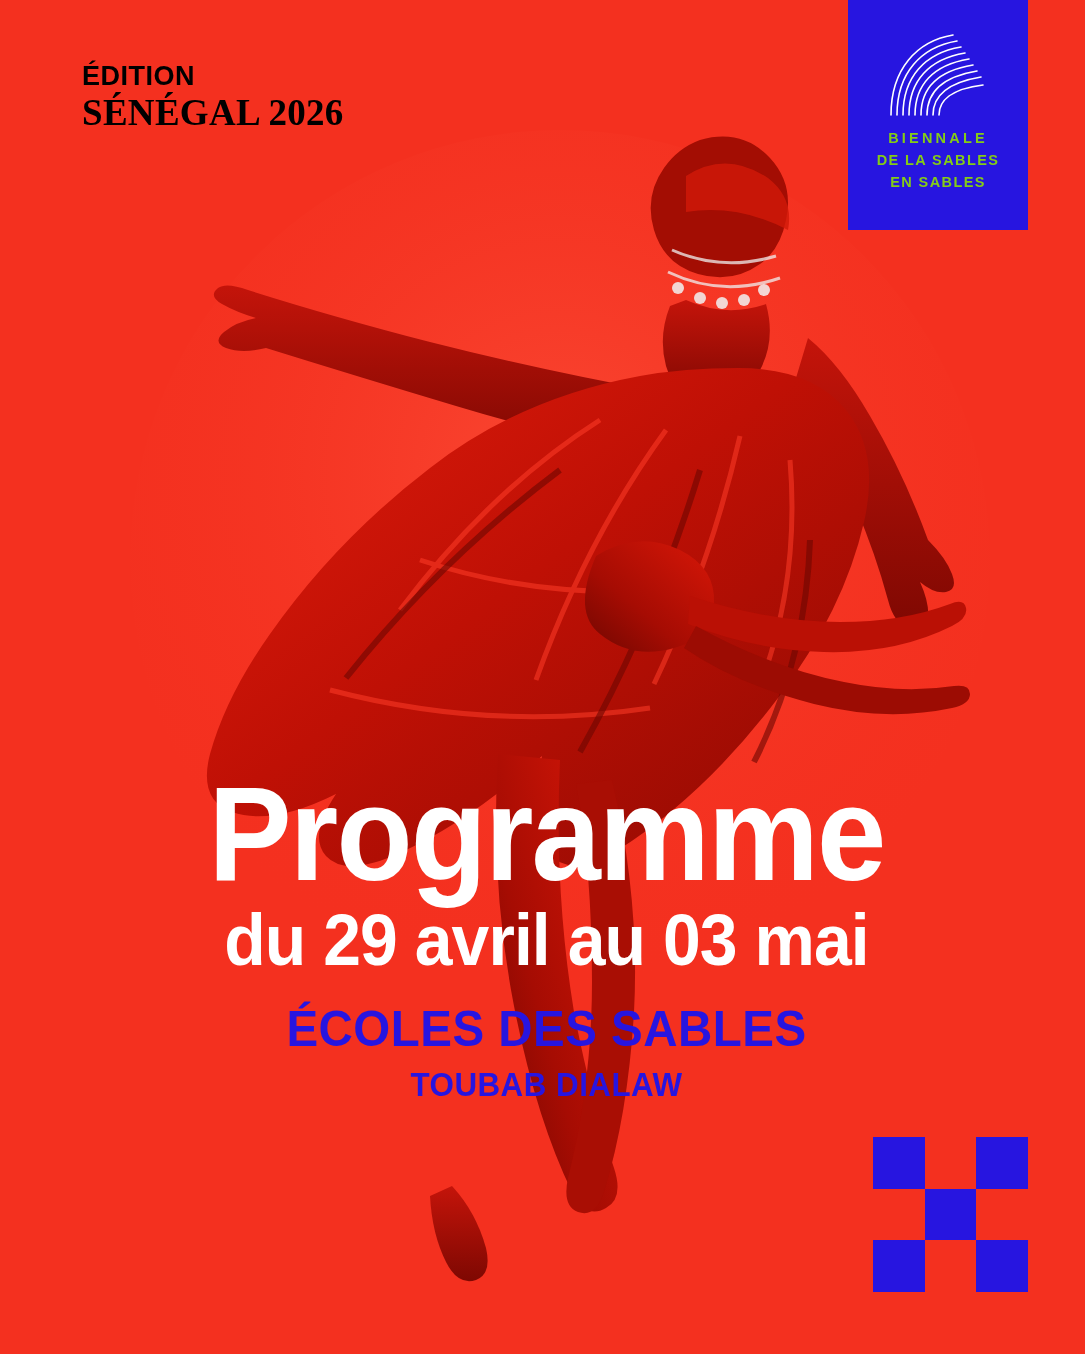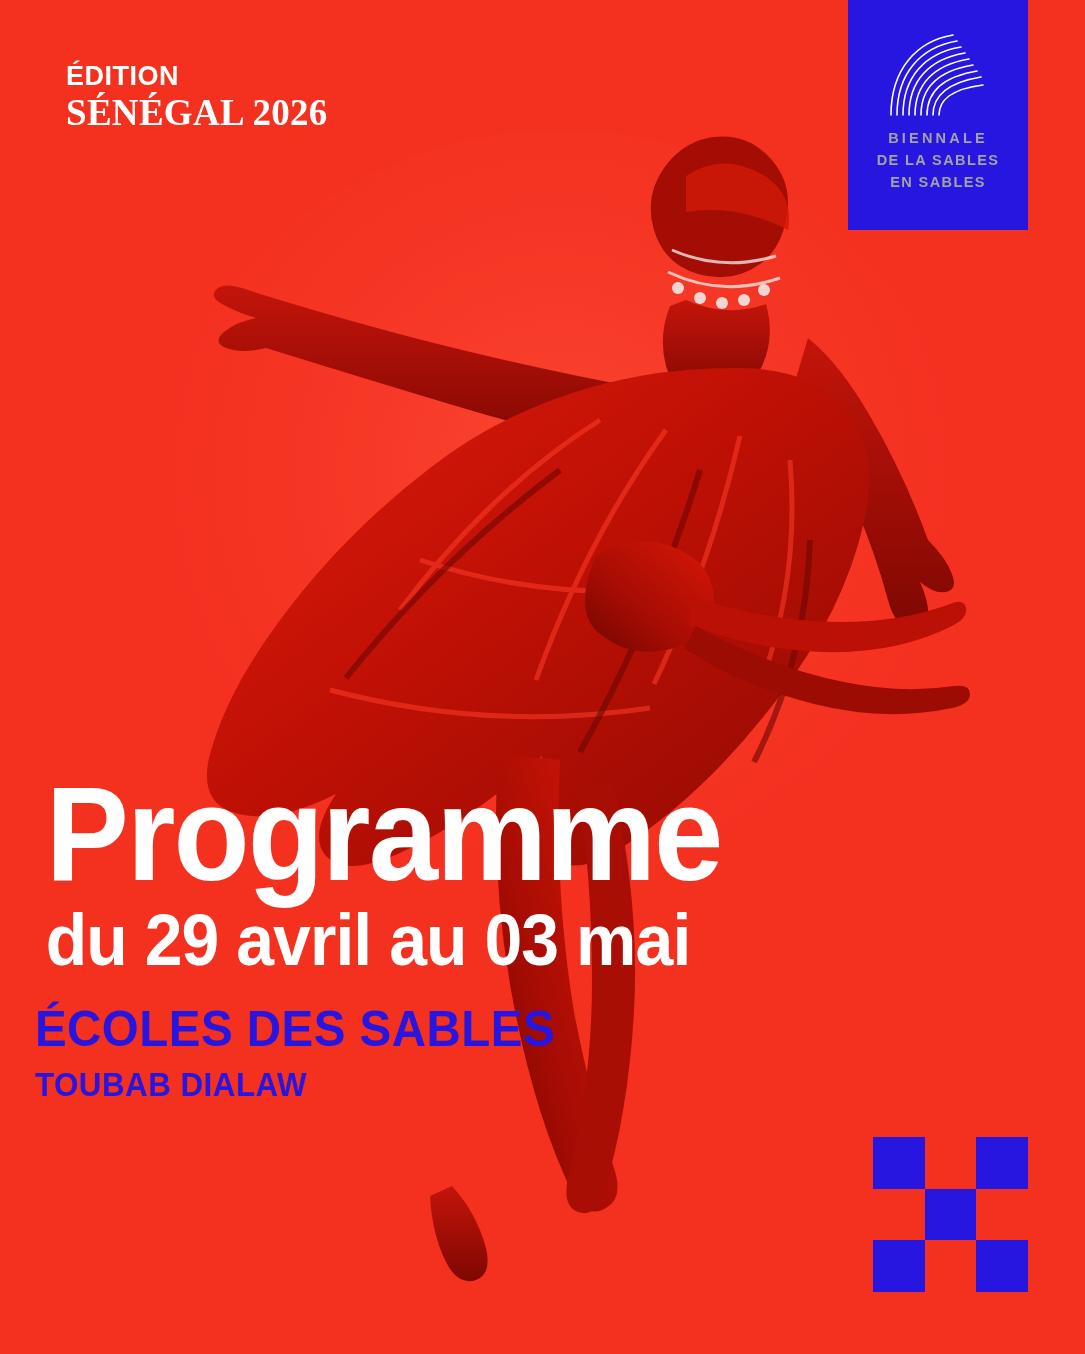--- a/index.html
+++ b/index.html
@@ -13,23 +13,23 @@
     height: 1354px;
     overflow: hidden;
     background: #f4301f;
     font-family: "Liberation Sans", sans-serif;
     -webkit-font-smoothing: antialiased;
   }
 
   
   .edition {
     position: absolute;
-    left: 66px;
+    left: 82px;
     top: 62px;
-    color: #ffffff;
+    color: #000000;
     z-index: 40;
     line-height: 1.05;
   }
   .edition .line1 {
     font-size: 27px;
     font-weight: 700;
     letter-spacing: 0.5px;
   }
   .edition .line2 {
     font-size: 37px;
@@ -41,21 +41,21 @@
 
   
   .logo-block {
     position: absolute;
     right: 57px;
     top: 0;
     width: 180px;
     height: 230px;
     background: #2715e0;
     z-index: 40;
-    color: #a3a3a3;
+    color: #84cc16;
     text-align: center;
   }
   .logo-mark {
     position: absolute;
     left: 0;
     right: 0;
     top: 26px;
     height: 95px;
     display: flex;
     align-items: center;
@@ -83,20 +83,21 @@
     z-index: 10;
   }
 
   
   .headline {
     position: absolute;
     left: 8px;
     right: 0;
     top: 770px;
     z-index: 30;
+    text-align: center;
   }
   .title-main {
     color: #ffffff;
     font-size: 134px;
     font-weight: 700;
     letter-spacing: -2px;
     line-height: 0.95;
     font-family: "Liberation Sans", sans-serif;
     transform: scaleX(0.93);
   }

